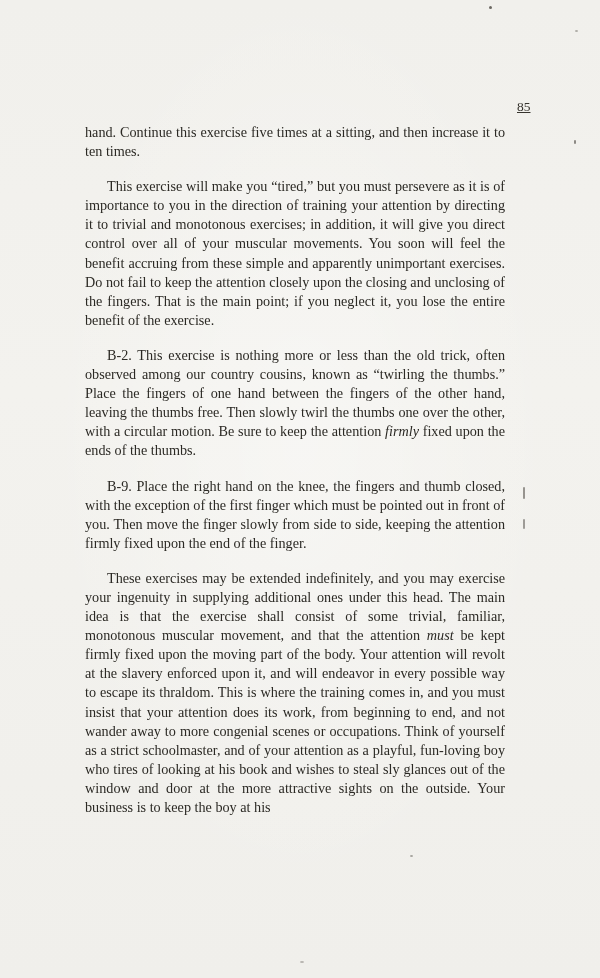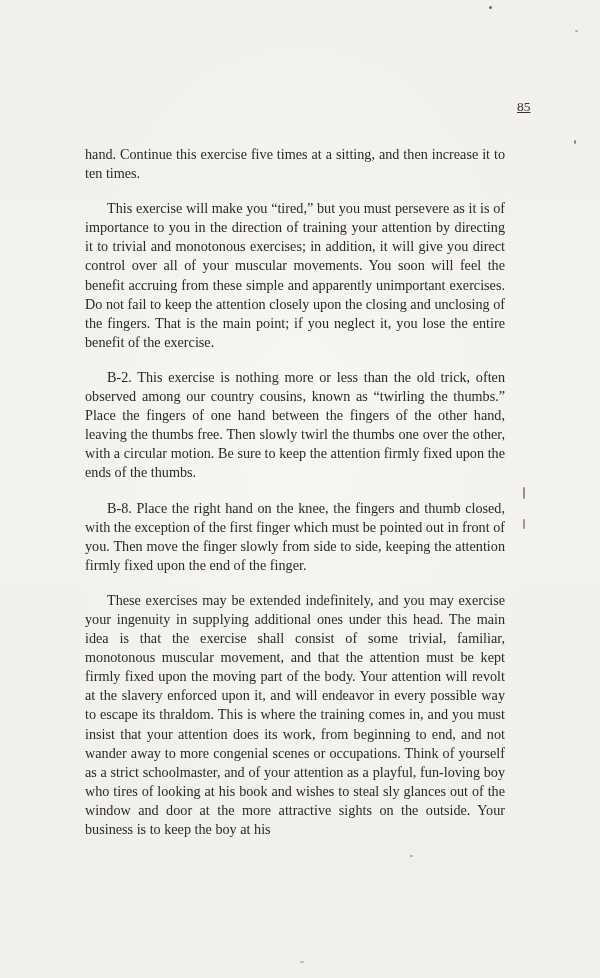--- a/index.html
+++ b/index.html
@@ -39,37 +39,38 @@
   .page-number {
     position: absolute;
     top: 0;
     left: 432px;
     font-size: 13.5px;
     color: #37342e;
     text-decoration: underline;
   }
   .body-text {
     position: absolute;
-    top: 145px;
+    top: 123px;
     left: 85px;
     width: 420px;
     font-size: 14.2px;
     line-height: 19.1px;
     text-align: justify;
     color: #2b2924;
   }
   .para {
     margin: 0;
     padding: 0;
   }
   .para.indent {
     text-indent: 22px;
     margin-top: 16px;
   }
   .em {
+    font-style: italic;
   }
   
   .speck {
     position: absolute;
     background: #4a463f;
     border-radius: 50%;
   }
   .speck.s1 { left: 489px; top: 6px;  width: 3px; height: 3px; opacity: .8; }
   .speck.s2 { left: 574px; top: 140px; width: 2px; height: 4px; opacity: .6; border-radius: 1px; }
   .speck.s3 { left: 523px; top: 487px; width: 2px; height: 12px; opacity: .55; border-radius: 1px; }
@@ -93,17 +94,17 @@
 
   <div class="header">
     <div class="page-number">85</div>
   </div>
 
   <div class="body-text">
 
   <p class="para"><span>hand.  Continue this exercise five times at a sitting, and then increase it to ten times.</span></p>
       <p class="para indent"><span>This exercise will make you “tired,” but you must persevere as it is of importance to you in the direction of training your attention by directing it to trivial and monotonous exercises; in addition, it will give you direct control over all of your muscular movements.  You soon will feel the benefit accruing from these simple and apparently unimportant exercises.  Do not fail to keep the attention closely upon the closing and unclosing of the fingers. That is the main point; if you neglect it, you lose the entire benefit of the exercise.</span></p>
       <p class="para indent"><span>B-2.  This exercise is nothing more or less than the old trick, often observed among our country cousins, known as “twirling the thumbs.”  Place the fingers of one hand between the fingers of the other hand, leaving the thumbs free.  Then slowly twirl the thumbs one over the other, with a circular motion.  Be sure to keep the attention </span><span class="em">firmly</span><span> fixed upon the ends of the thumbs.</span></p>
-      <p class="para indent"><span>B-8.  Place the right hand on the knee, the fingers and thumb closed, with the exception of the first finger which must be pointed out in front of you.  Then move the finger slowly from side to side, keeping the attention firmly fixed upon the end of the finger.</span></p>
+      <p class="para indent"><span>B-9.  Place the right hand on the knee, the fingers and thumb closed, with the exception of the first finger which must be pointed out in front of you.  Then move the finger slowly from side to side, keeping the attention firmly fixed upon the end of the finger.</span></p>
       <p class="para indent"><span>These exercises may be extended indefinitely, and you may exercise your ingenuity in supplying additional ones under this head.  The main idea is that the exercise shall consist of some trivial, familiar, monotonous muscular movement, and that the attention </span><span class="em">must</span><span> be kept firmly fixed upon the moving part of the body.  Your attention will revolt at the slavery enforced upon it, and will endeavor in every possible way to escape its thraldom. This is where the training comes in, and you must insist that your attention does its work, from beginning to end, and not wander away to more congenial scenes or occupations.  Think of yourself as a strict schoolmaster, and of your attention as a playful, fun-loving boy who tires of looking at his book and wishes to steal sly glances out of the window and door at the more attractive sights on the outside.  Your business is to keep the boy at his</span></p>
     </div>
 
 </div>
 
 </body></html>

